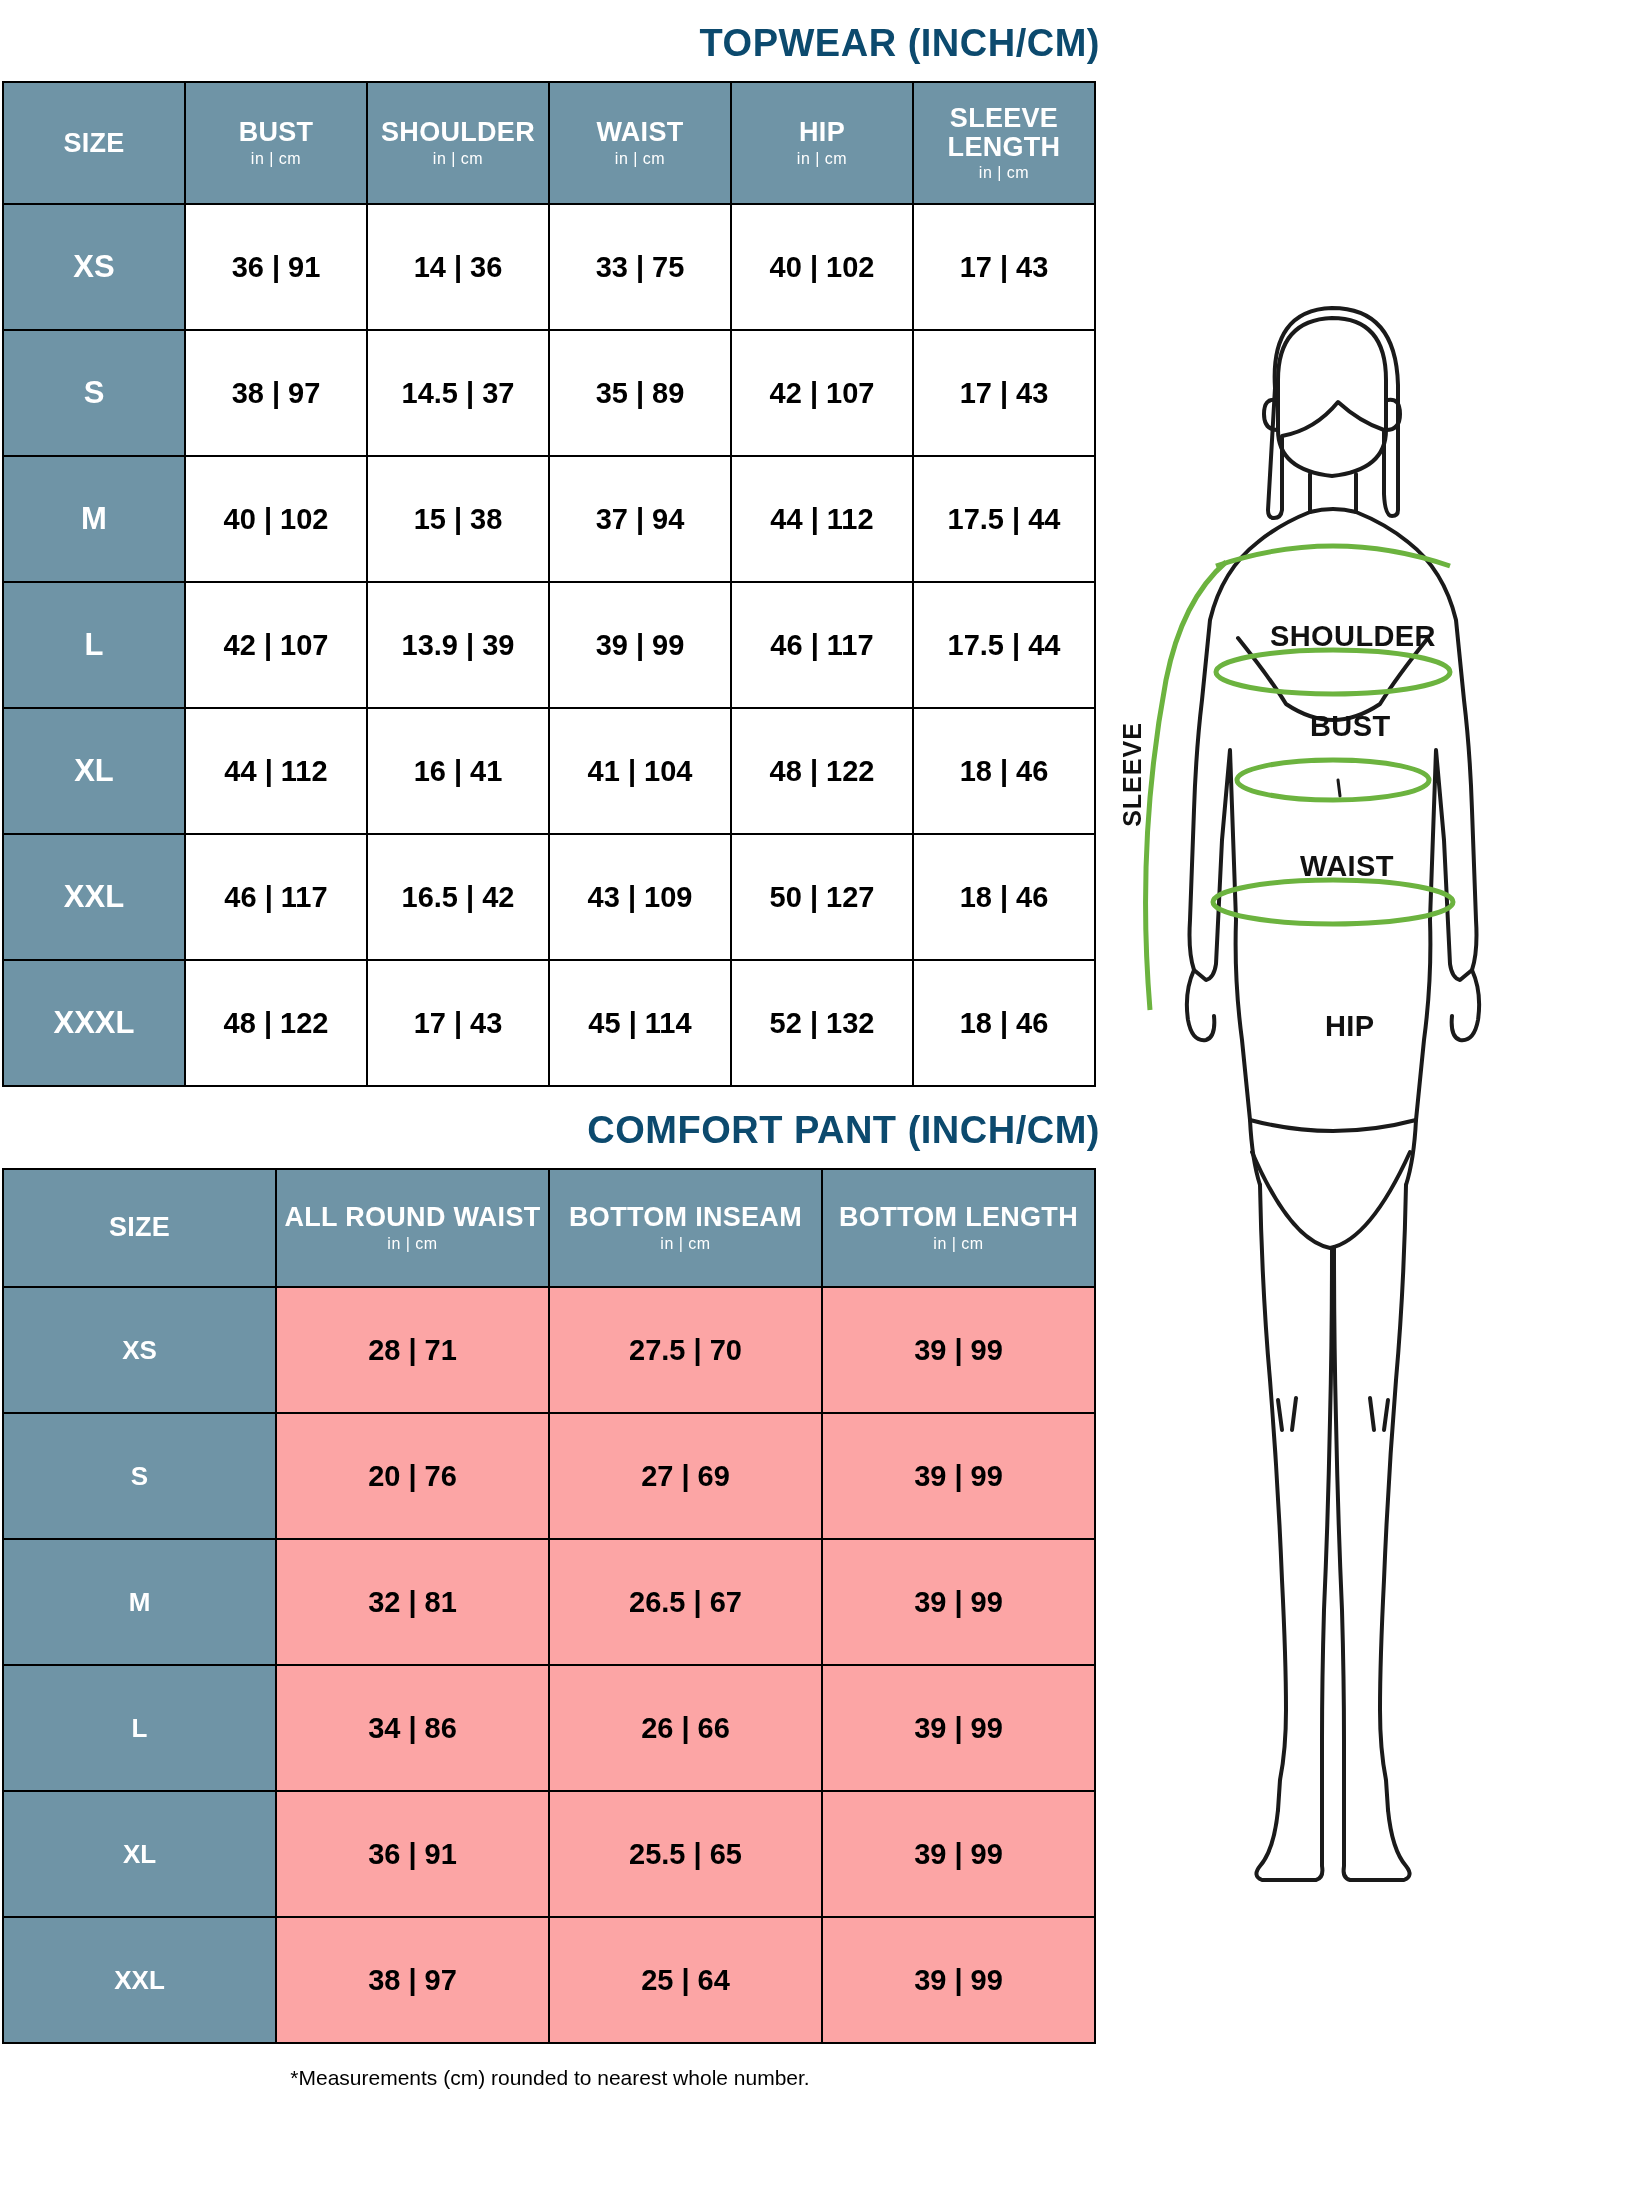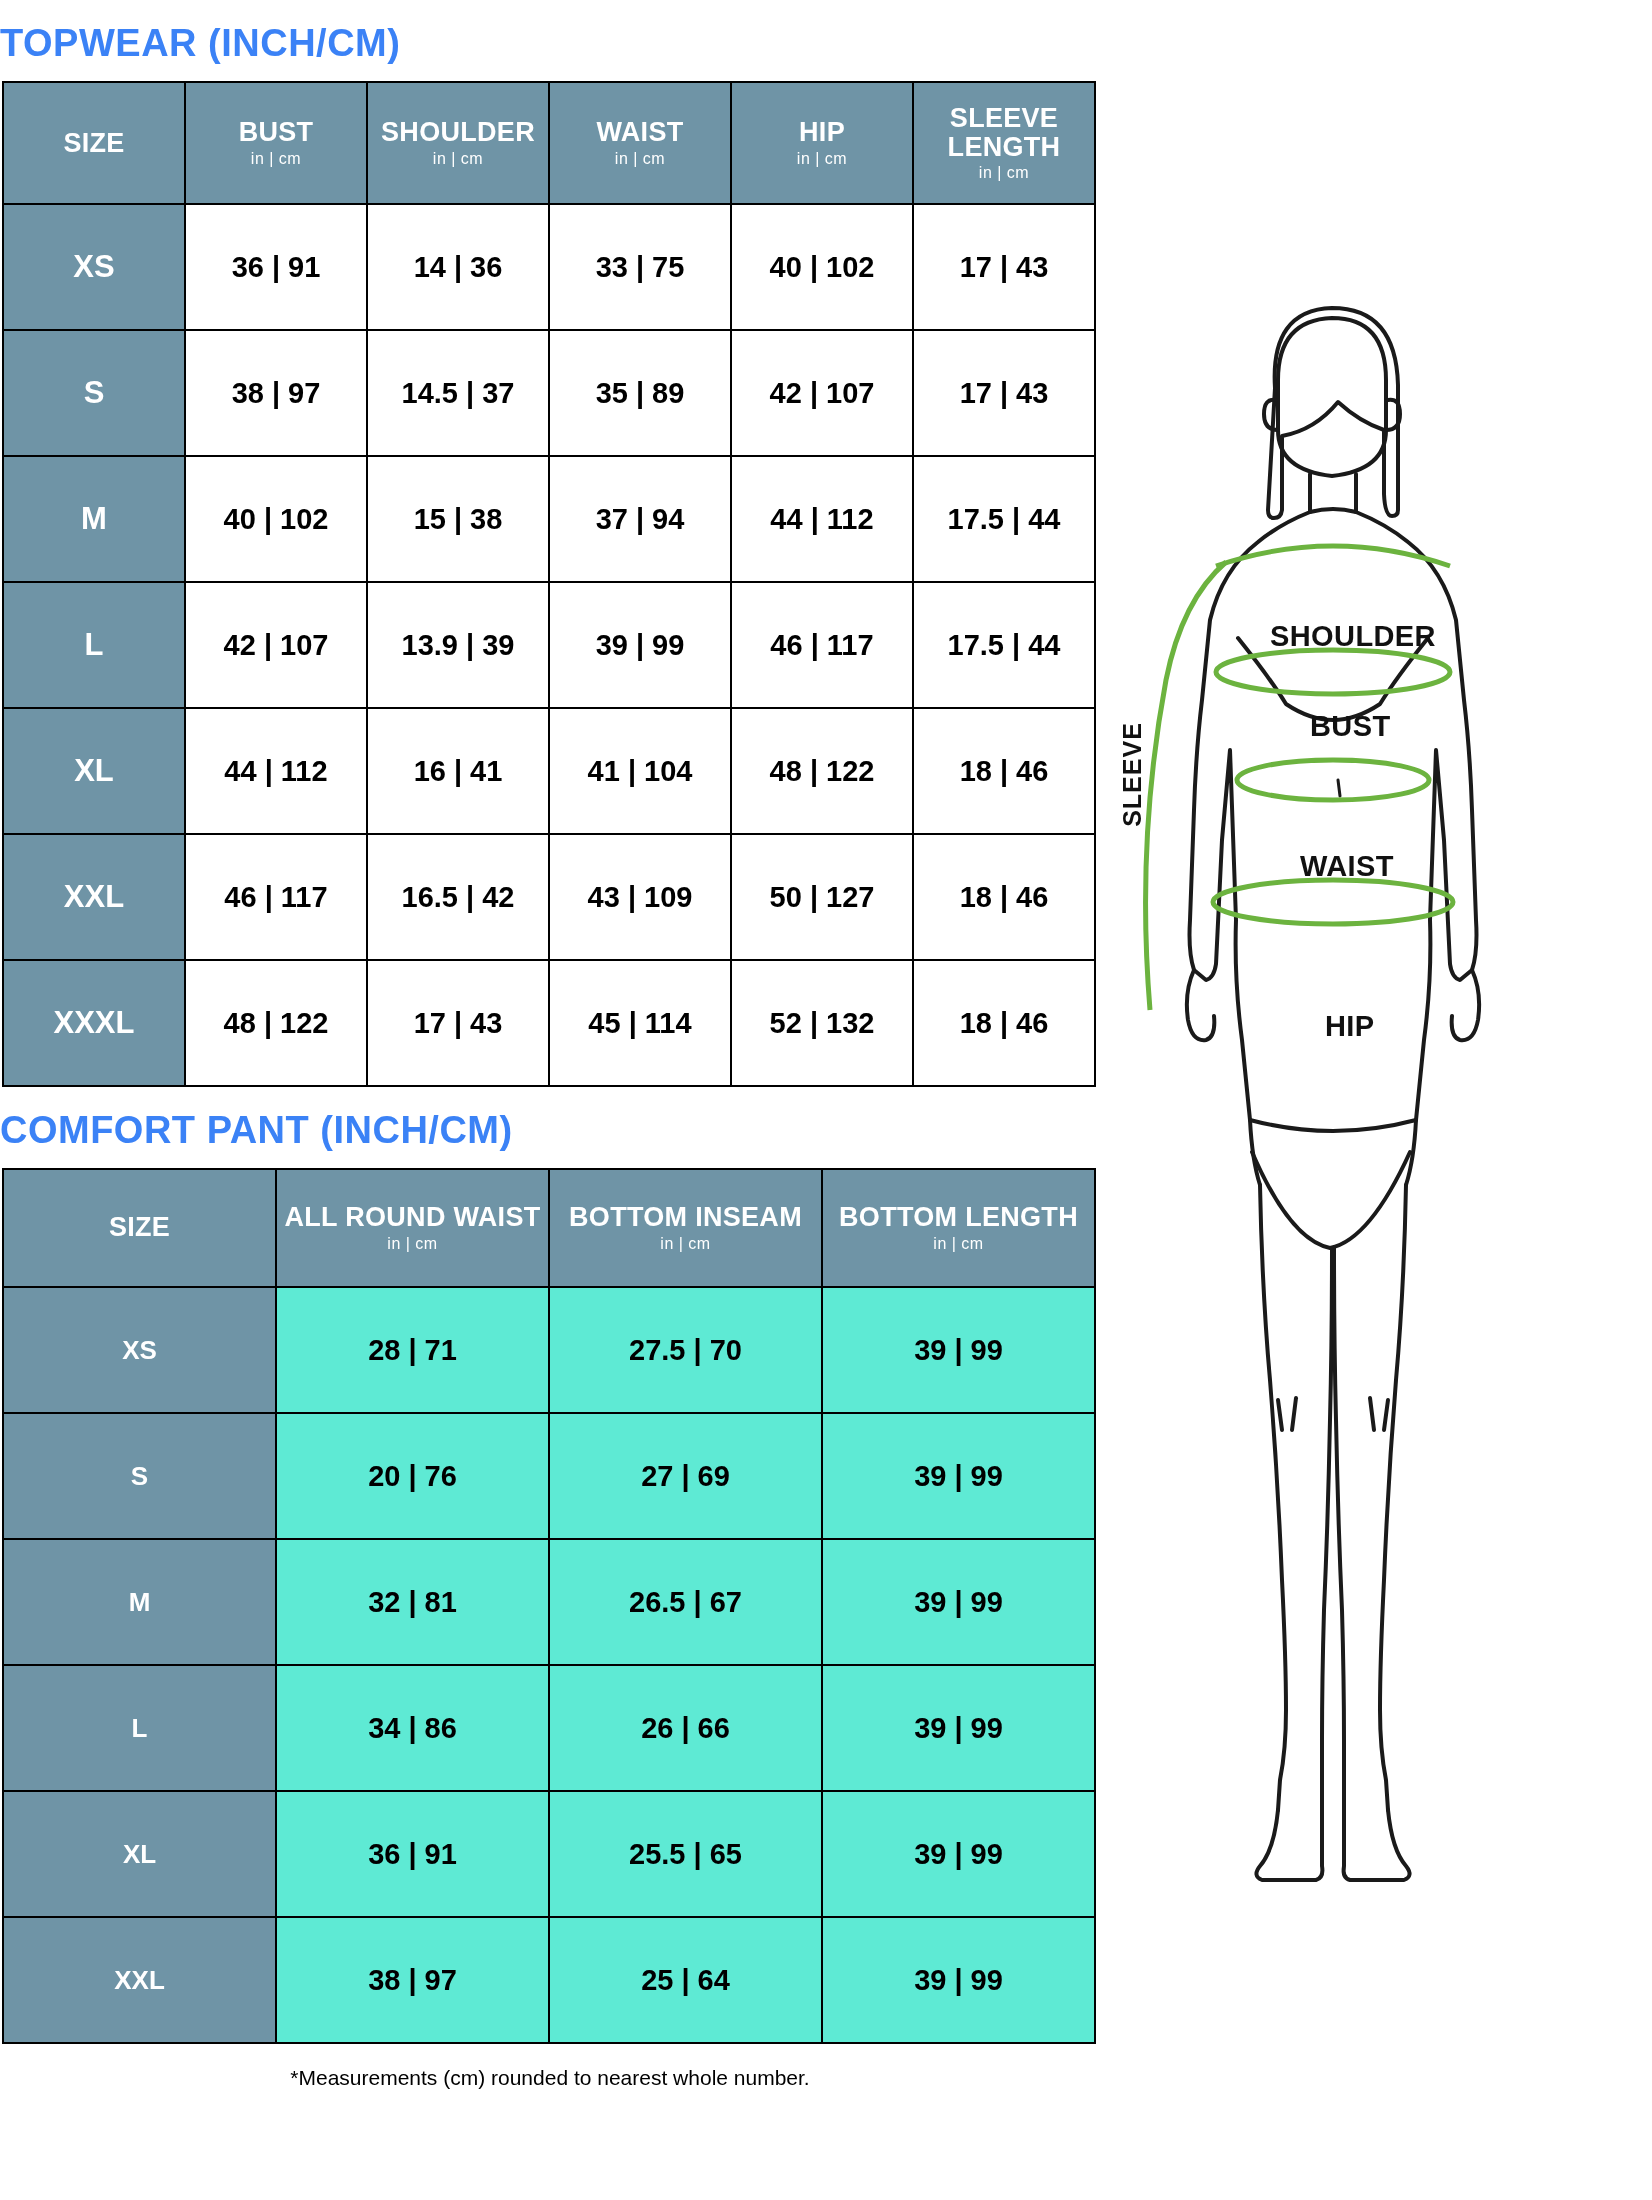--- a/index.html
+++ b/index.html
@@ -24,26 +24,26 @@
 
   
   .left-col {
     position: absolute;
     left: 0px;
     top: 0px;
     width: 1100px;
   }
 
   .section-title {
-    text-align: left;
+    text-align: right;
     font-size: 38px;
     font-weight: bold;
     letter-spacing: 0.5px;
     margin: 22px 0 16px 0;
-    color: #3b82f6;
+    color: #0c4a6e;
   }
 
   table.size-table {
     border-collapse: collapse;
     table-layout: fixed;
   }
   table.size-table td, table.size-table th {
     border: 2px solid #000000;
     text-align: center;
     vertical-align: middle;
@@ -115,21 +115,21 @@
     display: block;
     font-size: 16px;
     font-weight: normal;
     margin-top: 3px;
     letter-spacing: 0.5px;
   }
   #pant-table tbody td {
     height: 122px;
     font-size: 29px;
     font-weight: bold;
-    background: #5eead4;
+    background: #fca5a5;
   }
   #pant-table tbody td.sizecell {
     background: #6f94a6;
     color: #ffffff;
     font-size: 26px;
     font-weight: bold;
   }
 
   .footnote {
     text-align: center;

